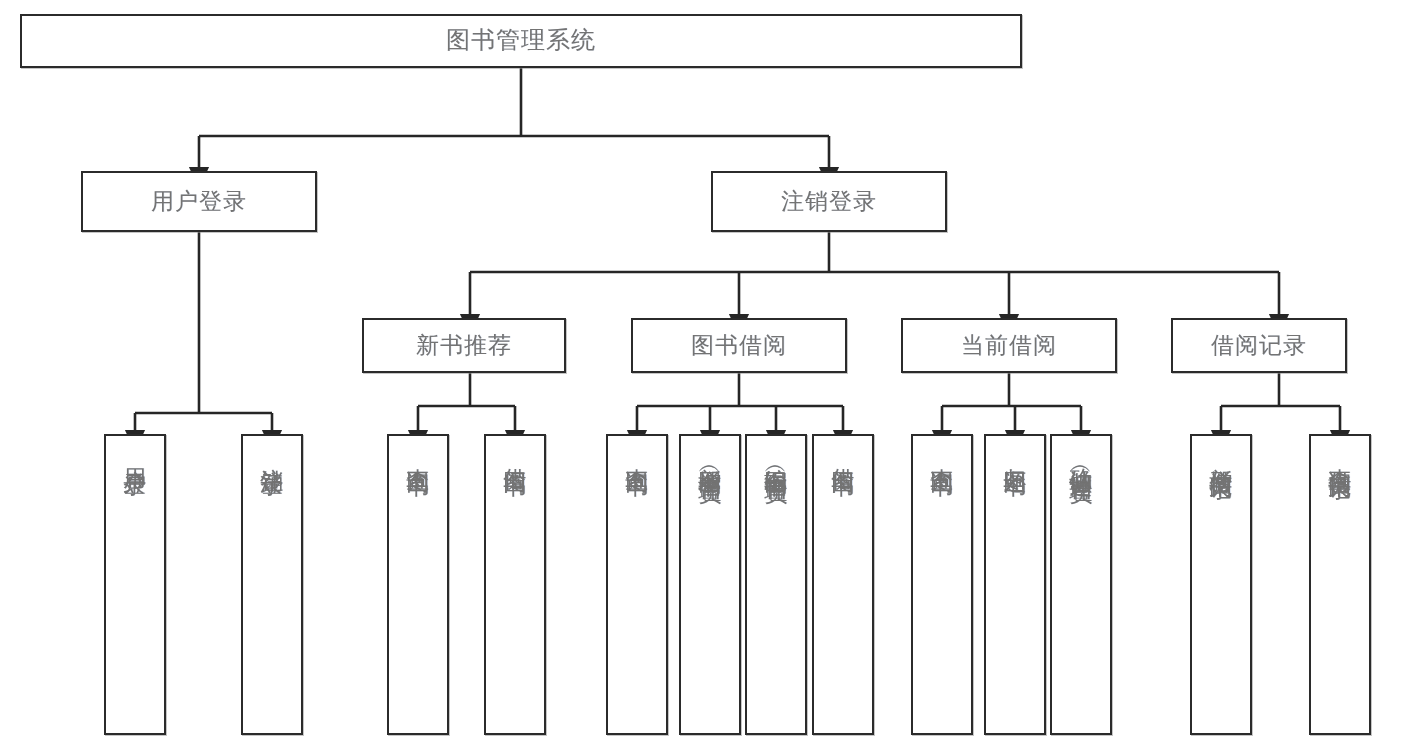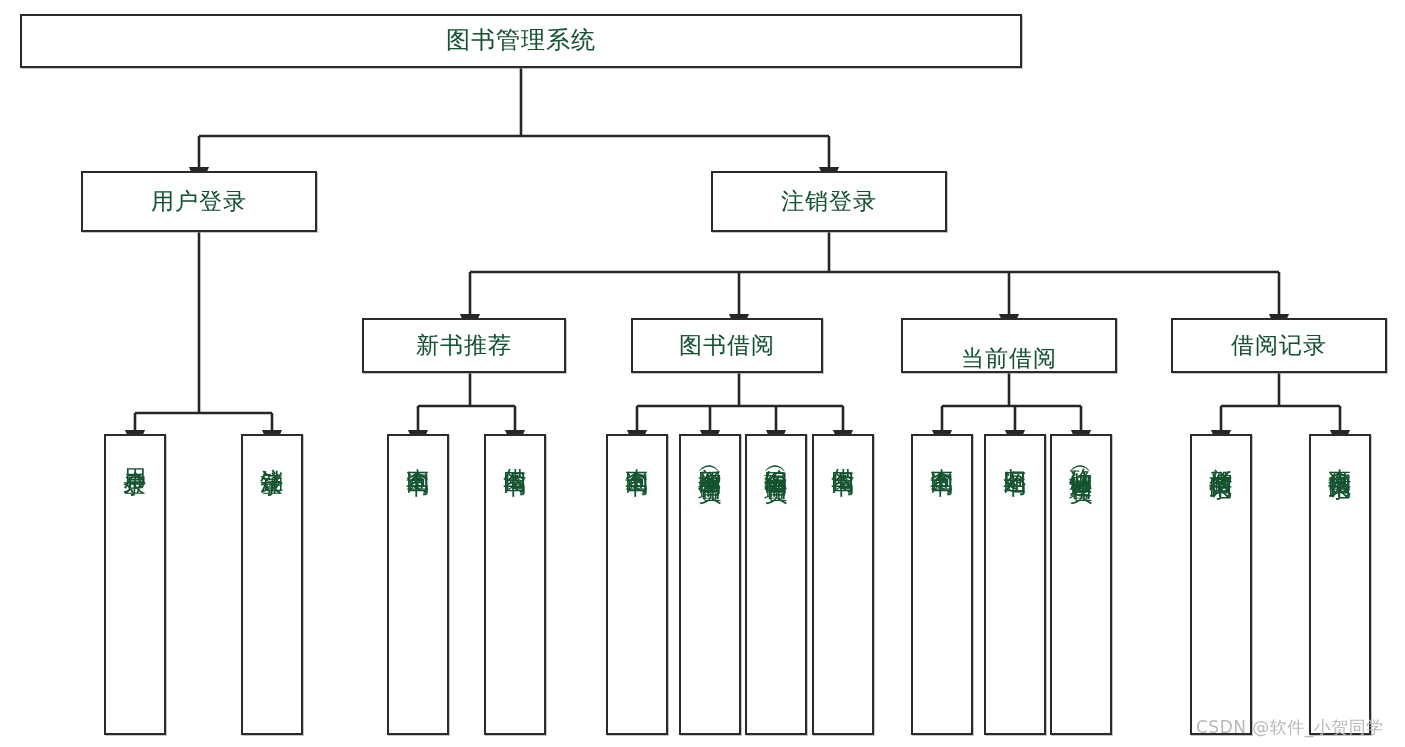--- a/index.html
+++ b/index.html
@@ -28,21 +28,21 @@
     background:#ffffff;
     display:flex;
     align-items:center;
     justify-content:center;
     box-shadow:1px 1px 0 rgba(150,150,150,0.55);
   }
   .node .label{
     font-size:23px;
     line-height:1.15;
     letter-spacing:1px;
-    color:#14532d;
+    color:#737373;
     white-space:nowrap;
     text-shadow:0.5px 0 0 rgba(120,150,200,0.30);
   }
   .node.root .label{font-size:24px;}
   .node.leaf{
     align-items:flex-start;
     justify-content:center;
     padding-top:14px;
   }
   .node.leaf .label{
@@ -118,27 +118,27 @@
       </div>
       <div class="node" style="left: 81px; top: 171px; width: 236px; height: 61px;">
         <span class="label">用户登录</span>
       </div>
       <div class="node" style="left: 711px; top: 171px; width: 236px; height: 61px;">
         <span class="label">注销登录</span>
       </div>
       <div class="node" style="left: 362px; top: 318px; width: 204px; height: 55px;">
         <span class="label">新书推荐</span>
       </div>
-      <div class="node" style="left: 631px; top: 318px; width: 192px; height: 55px;">
+      <div class="node" style="left: 631px; top: 318px; width: 216px; height: 55px;">
         <span class="label">图书借阅</span>
       </div>
-      <div class="node" style="left: 901px; top: 318px; width: 216px; height: 55px; align-items: flex-end;">
+      <div class="node" style="left: 901px; top: 318px; width: 216px; height: 55px;">
         <span class="label">当前借阅</span>
       </div>
-      <div class="node" style="left: 1171px; top: 318px; width: 216px; height: 55px;">
+      <div class="node" style="left: 1171px; top: 318px; width: 176px; height: 55px;">
         <span class="label">借阅记录</span>
       </div>
       <div class="node leaf" style="left: 104px; top: 434px; width: 62px; height: 301px;">
         <span class="label">用户登录</span>
       </div>
       <div class="node leaf" style="left: 241px; top: 434px; width: 62px; height: 301px;">
         <span class="label">注销登录</span>
       </div>
       <div class="node leaf" style="left: 387px; top: 434px; width: 62px; height: 301px;">
         <span class="label">查询图书</span>
@@ -168,15 +168,14 @@
         <span class="label">确认归还（管理员）</span>
       </div>
       <div class="node leaf" style="left: 1190px; top: 434px; width: 62px; height: 301px;">
         <span class="label">新增借阅记录</span>
       </div>
       <div class="node leaf" style="left: 1309px; top: 434px; width: 62px; height: 301px;">
         <span class="label">查询借阅记录</span>
       </div>
     </div>
 
-  <div class="watermark" style="left: 1196px; top: 716px;">CSDN @软件_小贺同学</div>
 
 </div>
 
 </body></html>

